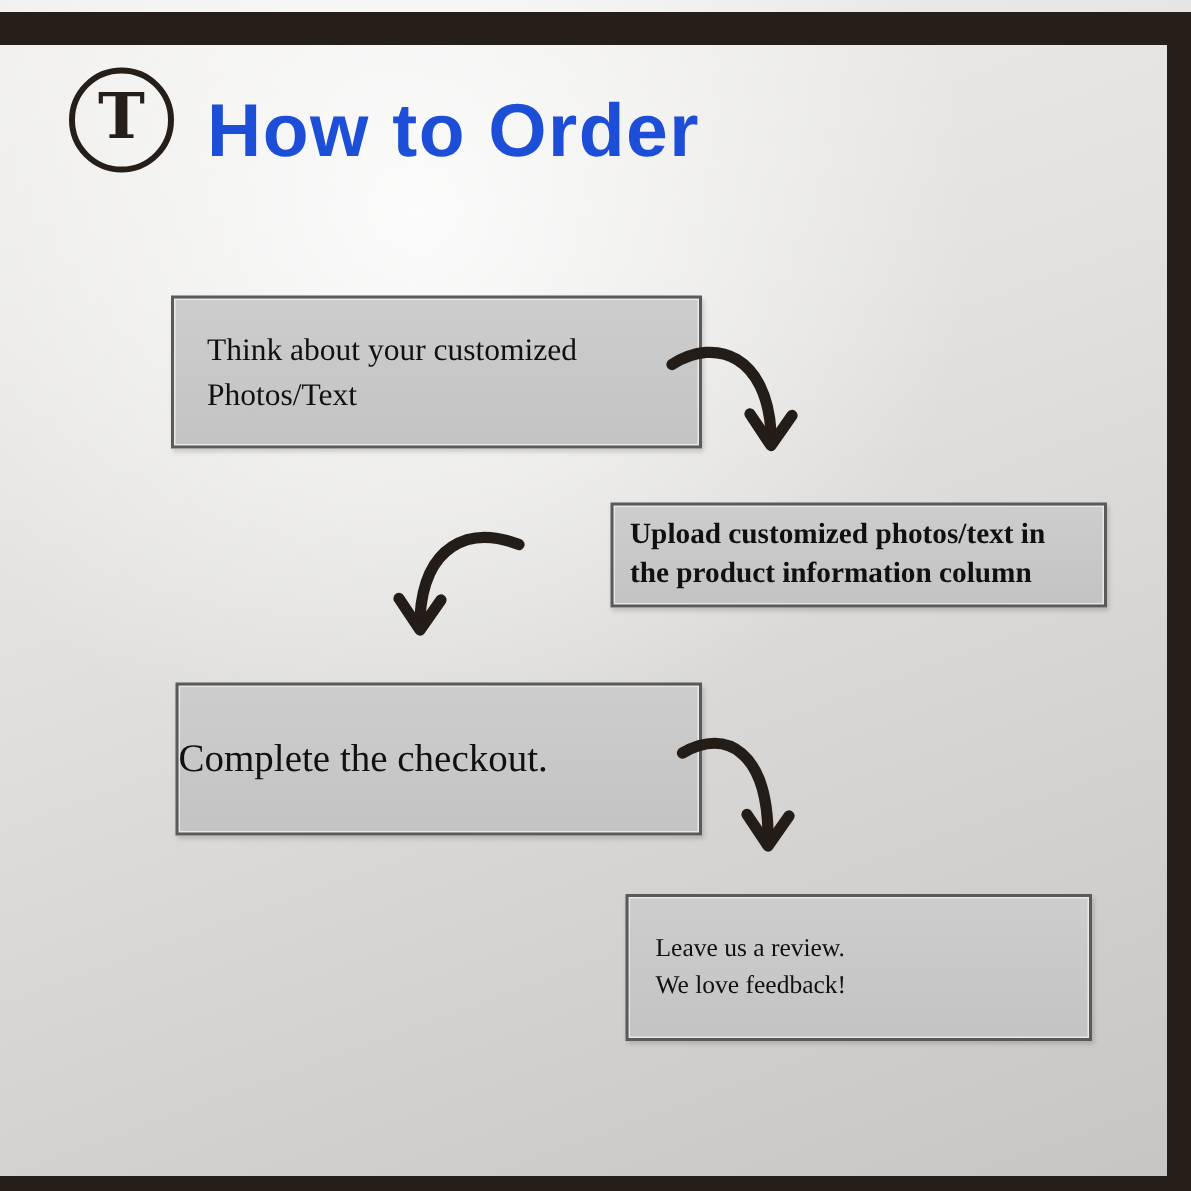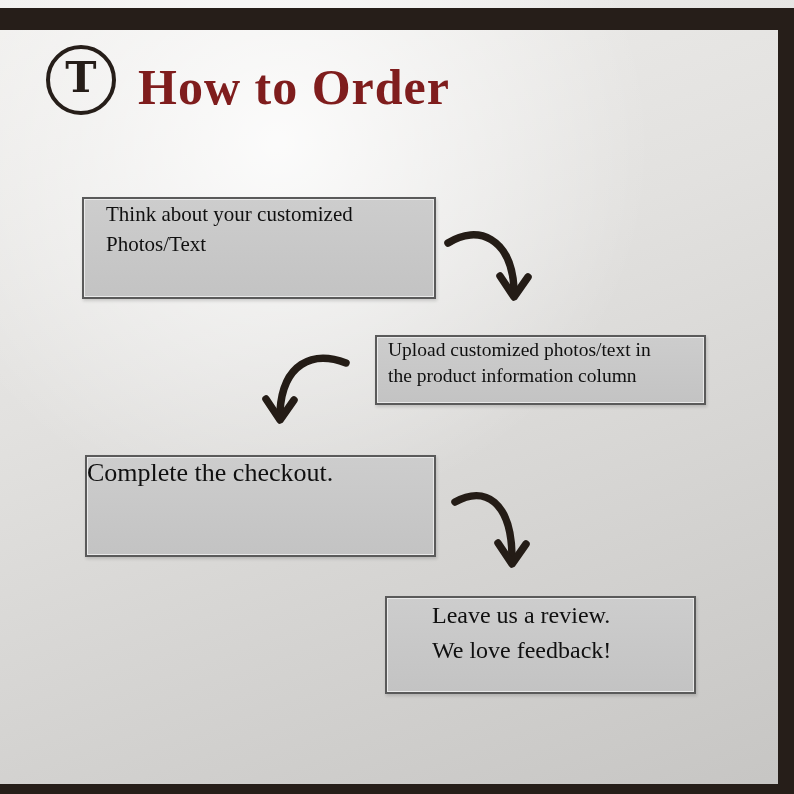--- a/index.html
+++ b/index.html
@@ -28,45 +28,45 @@
     border: 4px solid #261e19; border-radius: 50%;
     display: flex; align-items: center; justify-content: center;
   }
   .logo span {
     font-family: "DejaVu Serif", serif;
     font-weight: bold; font-size: 42px; line-height: 1;
     color: #261e19; transform: translateY(-2px);
   }
   .title {
     position: absolute; left: 138px; top: 58px;
-    font-family: Liberation Serif, serif;
+    font-family: Liberation Sans, sans-serif;
     font-weight: bold; font-size: 50px;
-    color: #7f1d1d; letter-spacing: 1px;
+    color: #1d4ed8; letter-spacing: 1px;
   }
 
   
   .step {
     position: absolute;
     background: linear-gradient(180deg, #cdcdcd 0%, #c3c3c3 100%);
     border: 2px solid #5a5a5a;
     box-shadow: inset 0 0 0 1px #e9e9e9, 1px 2px 3px rgba(0,0,0,0.15);
-    display: flex; align-items: flex-start;
+    display: flex; align-items: center; margin-left: 32px;
   }
   .step .txt {
     white-space: pre-line;
     color: #101010;
   }
   .step1 { left: 82px;  top: 197px; width: 350px; height: 98px; }
   .step1 .txt { font-size: 21px; line-height: 1.45; padding-left: 22px; }
   .step2 { left: 375px; top: 335px; width: 327px; height: 66px; }
-  .step2 .txt { font-size: 19.5px; line-height: 1.32; padding-left: 11px; }
+  .step2 .txt { font-size: 19.5px; line-height: 1.32; padding-left: 11px; font-weight: bold; }
   .step3 { left: 85px;  top: 455px; width: 347px; height: 98px; }
   .step3 .txt { font-size: 26px; line-height: 1.2; }
   .step4 { left: 385px; top: 596px; width: 307px; height: 94px; }
-  .step4 .txt { font-size: 24px; line-height: 1.45; padding-left: 45px; }
+  .step4 .txt { font-size: 17px; line-height: 1.45; padding-left: 18px; }
 
   svg.arrows { position: absolute; left: 0; top: 0; pointer-events: none; }
 </style>
 </head>
 <body>
 
 <div class="canvas"></div>
 
 <div class="bar-top"></div>
 <div class="bar-right"></div>

